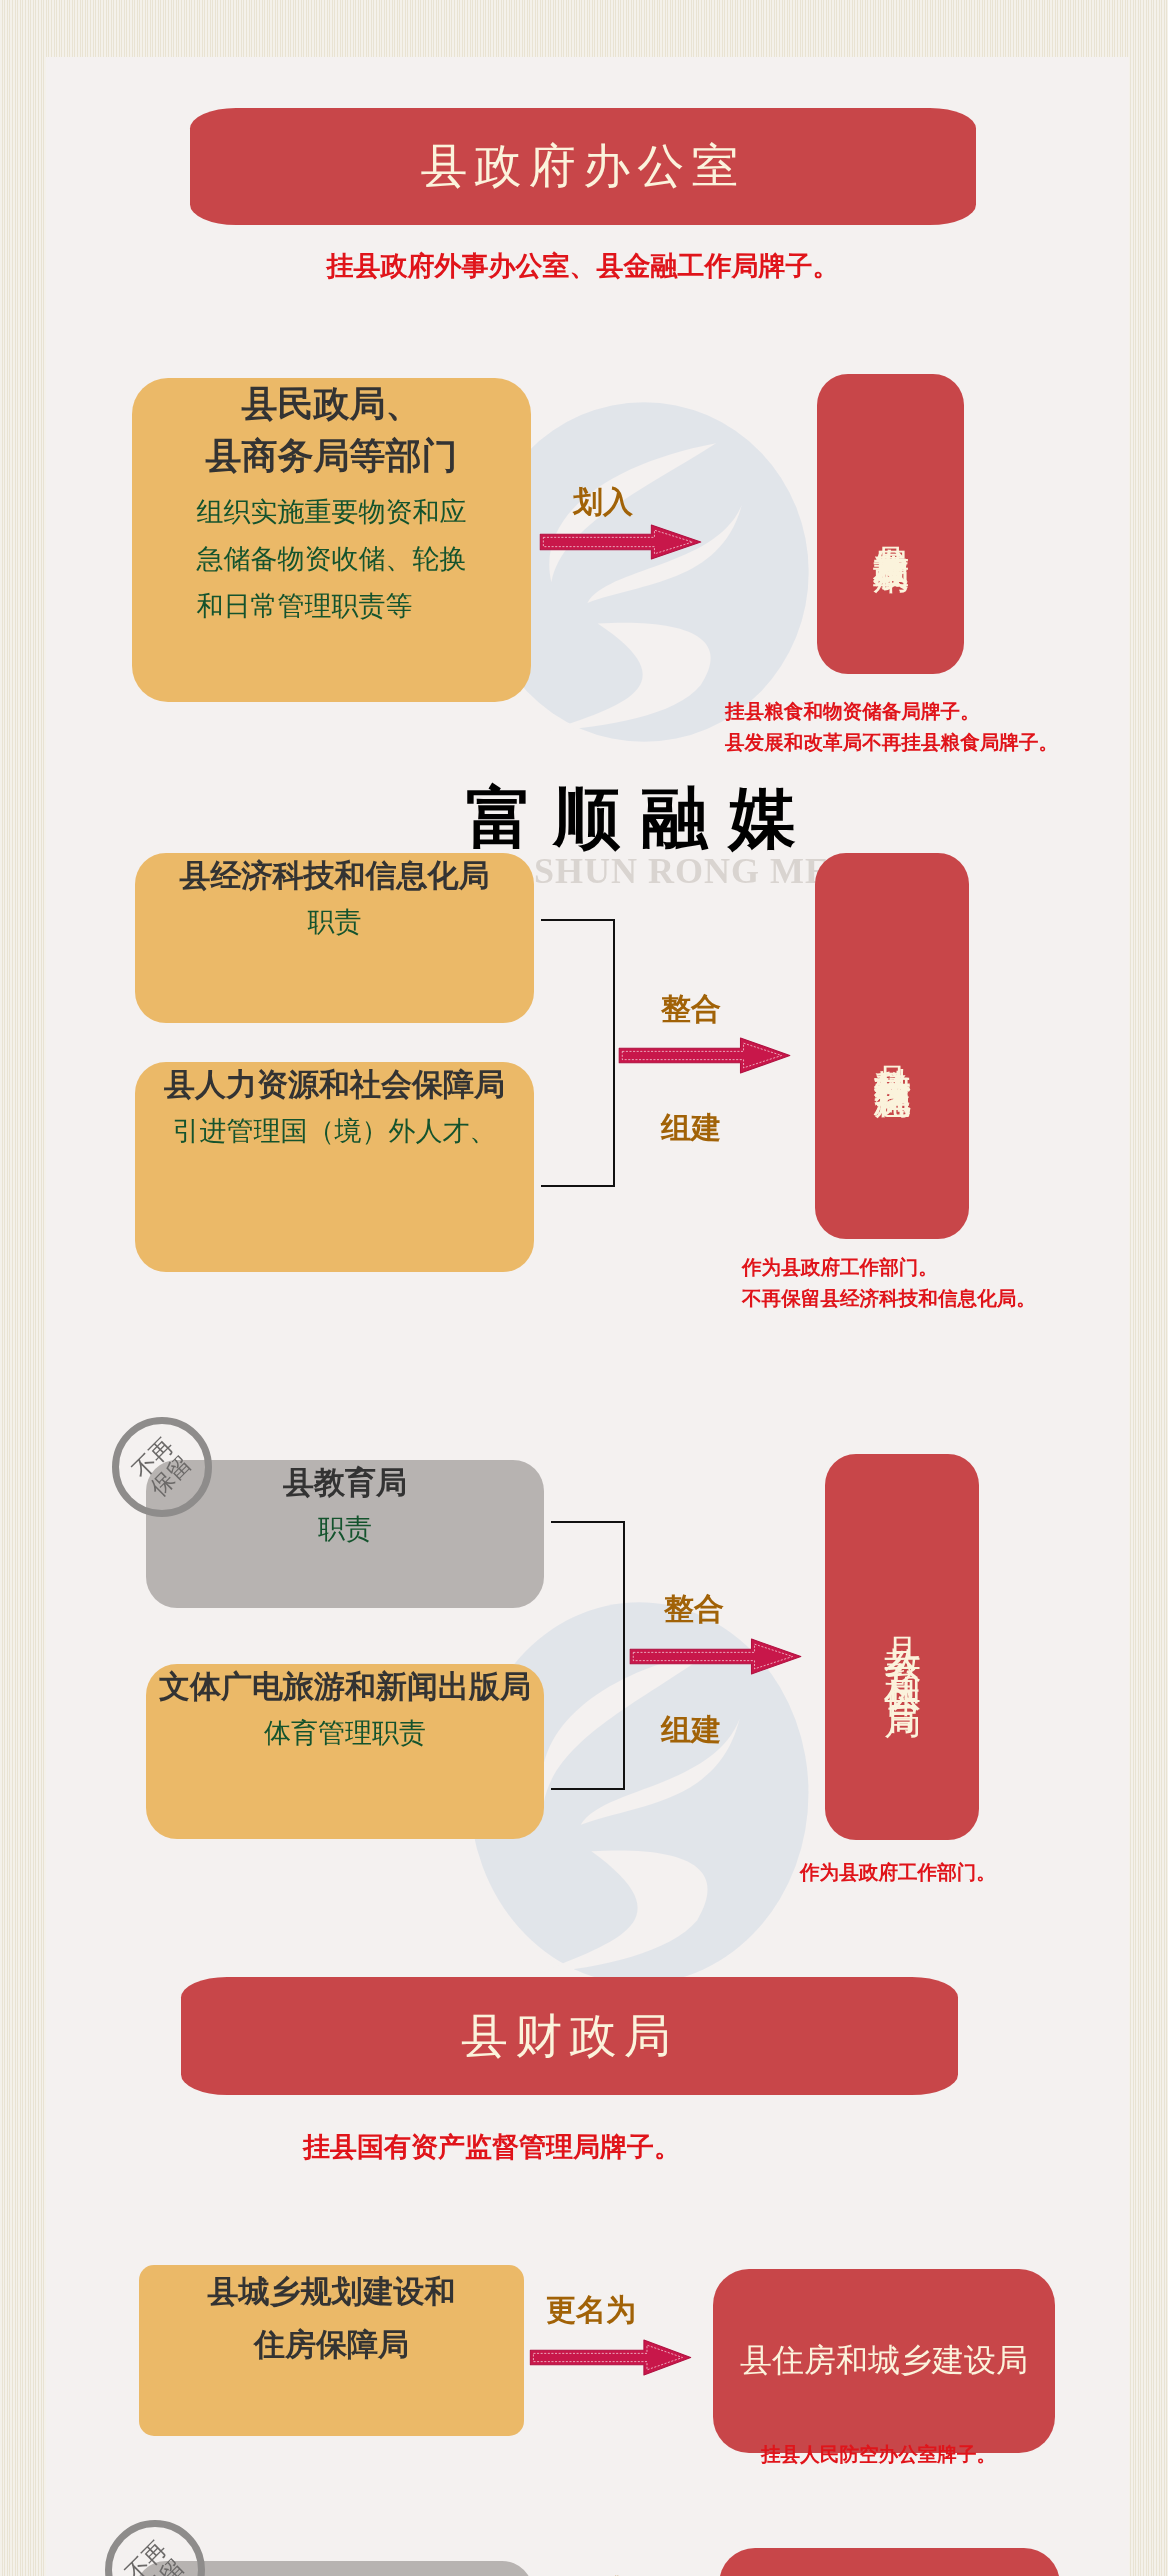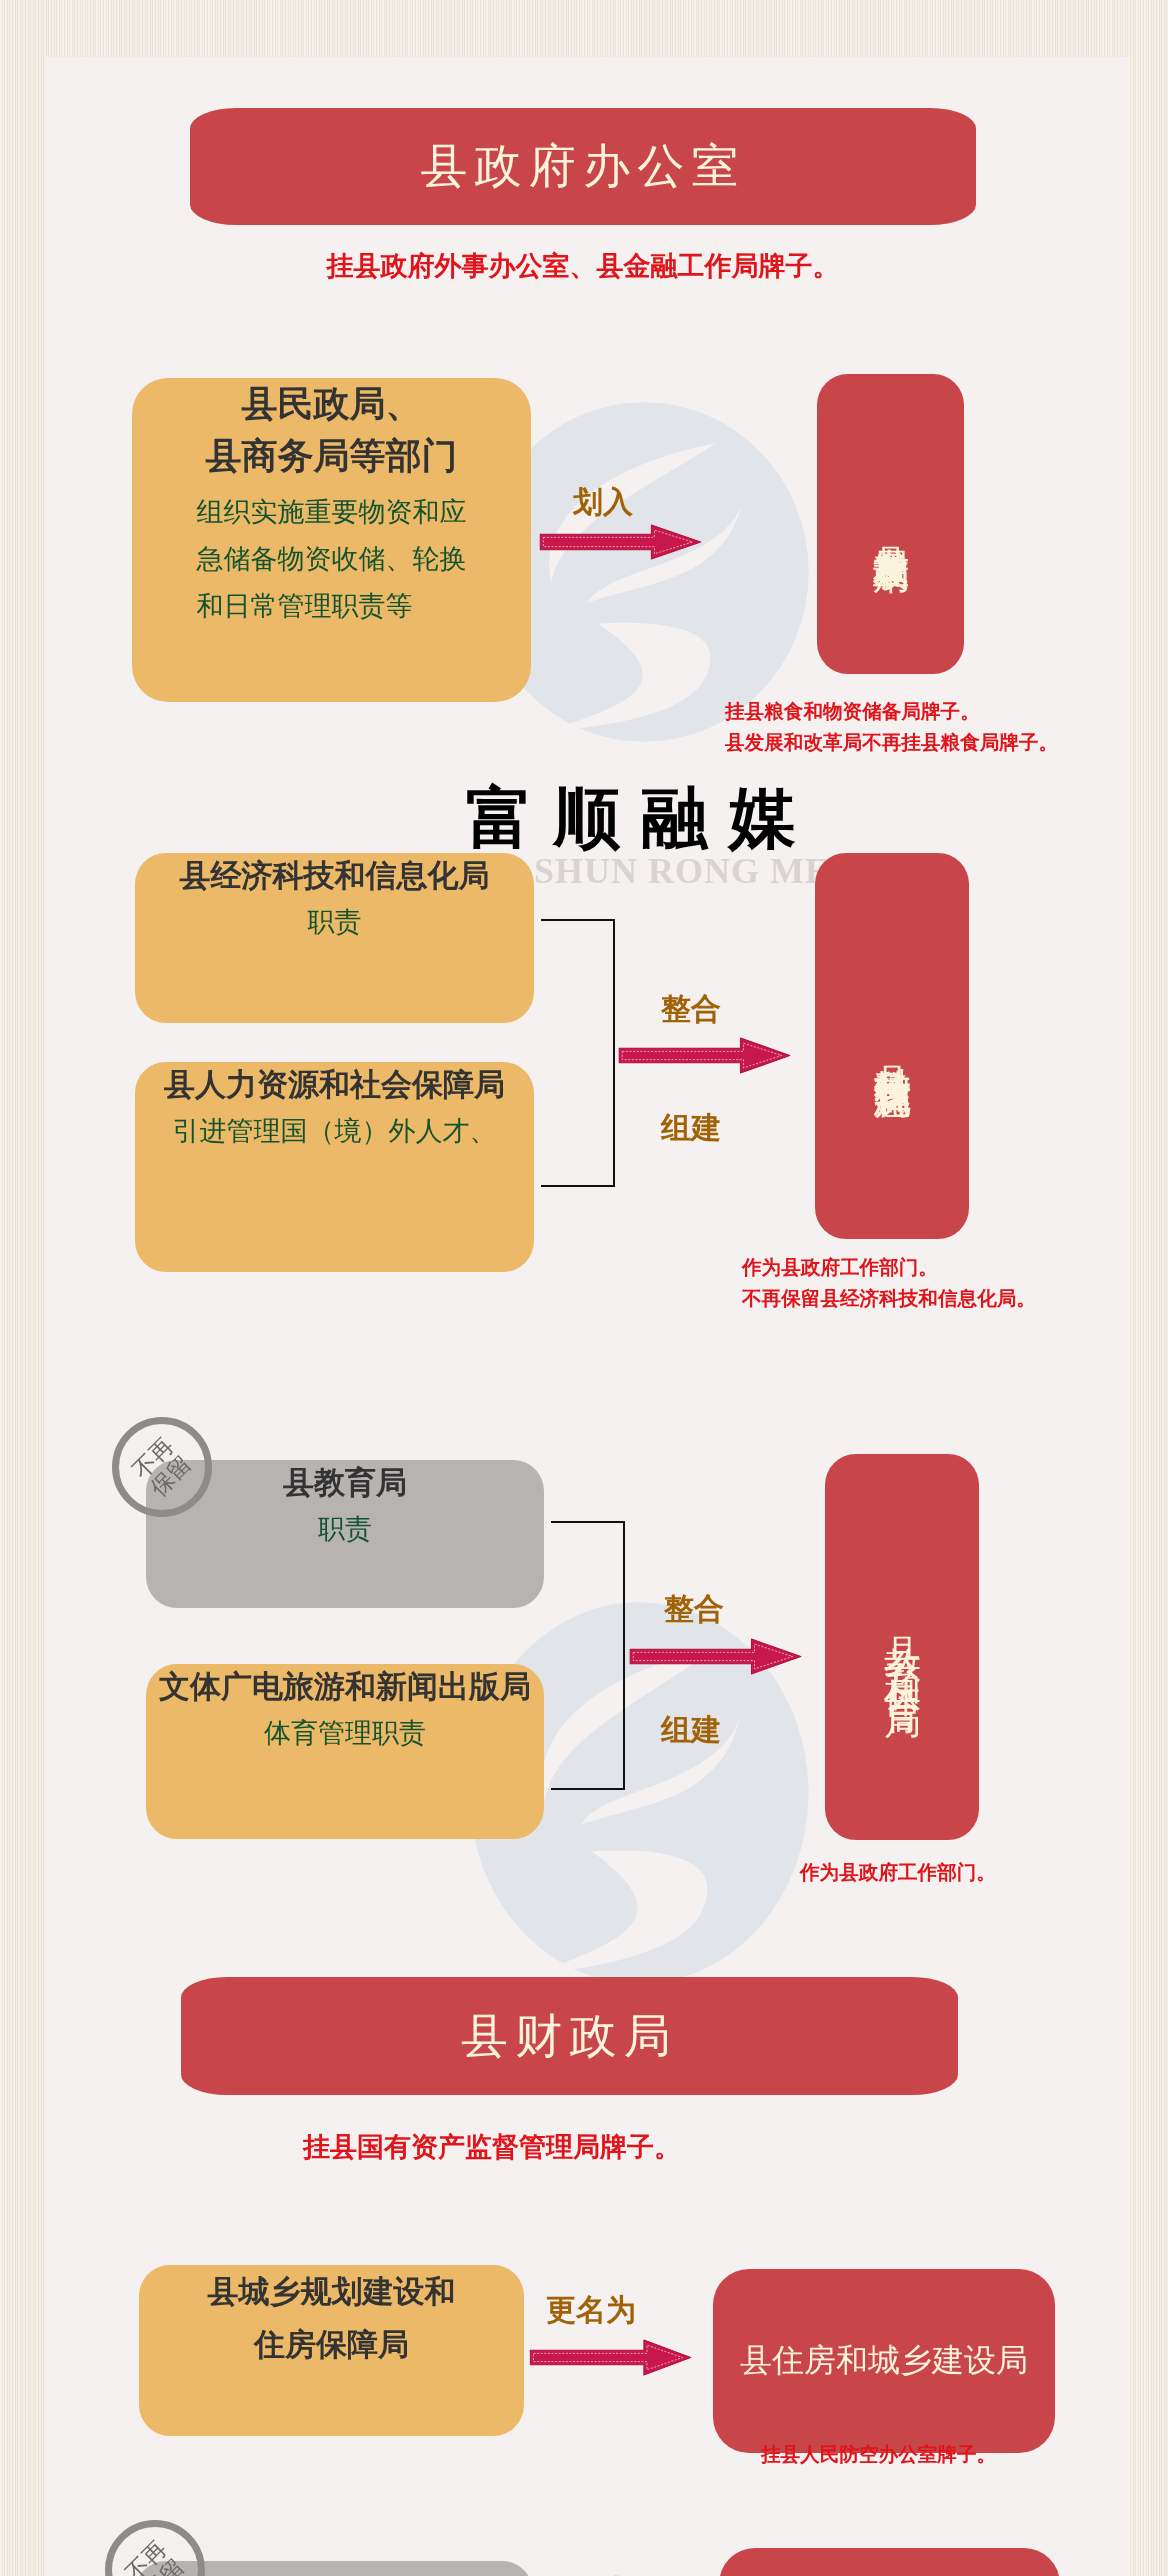--- a/index.html
+++ b/index.html
@@ -133,21 +133,21 @@
 </div>
 <div class="abs verb" style="left:661px;top:1710px;">组建</div>
 <div class="abs tgt-vert" style="left:825px;top:1454px;width:154px;height:386px;letter-spacing:11.3px;">县教育和体育局</div>
 <div class="abs note" style="left:800px;top:1857px;">
   <div>作为县政府工作部门。</div>
 </div>
 
 <div class="abs header-box" style="left:181px;top:1977px;width:777px;height:118px;">县财政局</div>
 <div class="abs subtitle" style="left:181px;top:2129px;width:777px;padding-right:155px;box-sizing:border-box;">挂县国有资产监督管理局牌子。</div>
 
-<div class="abs src-yellow src-box" style="left:139px;top:2265px;width:385px;height:171px;border-radius:31px;">
+<div class="abs src-yellow src-box" style="left:139px;top:2265px;width:385px;height:171px;border-radius:15px;">
   <div class="src-title" style="line-height:1.7;">
     <div>县城乡规划建设和</div>
     <div>住房保障局</div>
   </div>
 </div>
 <div class="abs verb" style="left:546px;top:2290px;">更名为</div>
 <div class="abs arrow" style="left:528px;top:2339px;">
   <svg width="165" height="37" viewBox="0 0 320 72">
       <path d="M4 22 H225 V2 L316 36 L225 70 V50 H4 Z" fill="#c8174a" stroke="#b01040" stroke-width="2" stroke-linejoin="round"></path>
       <path d="M10 28 H231 V12 L300 36 L231 60 V44 H10 Z" fill="none" stroke="#ffffff" stroke-width="1.5" stroke-dasharray="4 3" opacity="0.8"></path>

